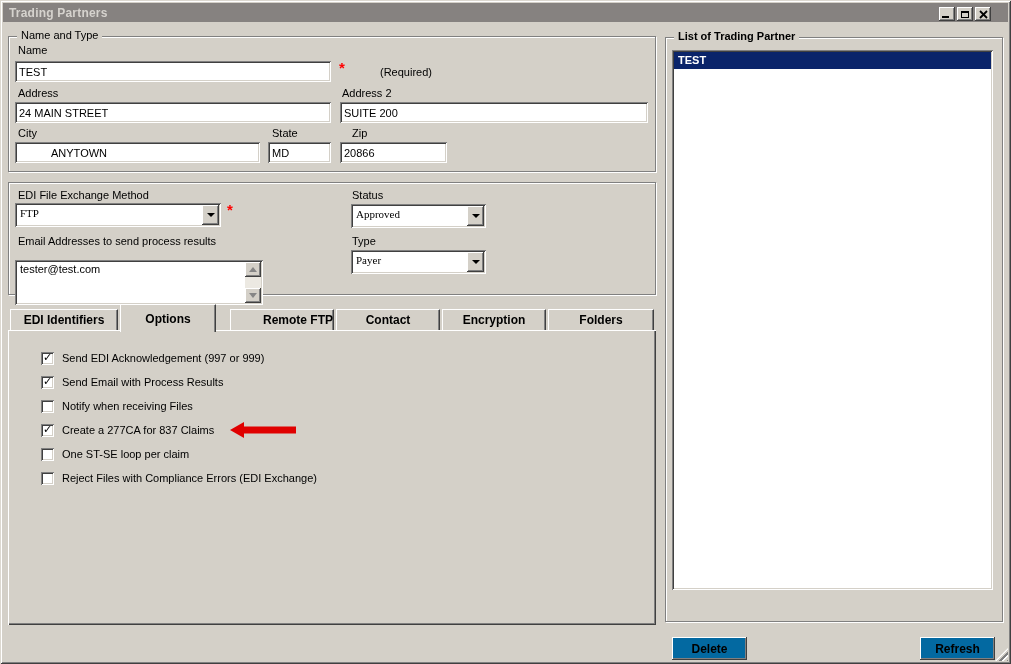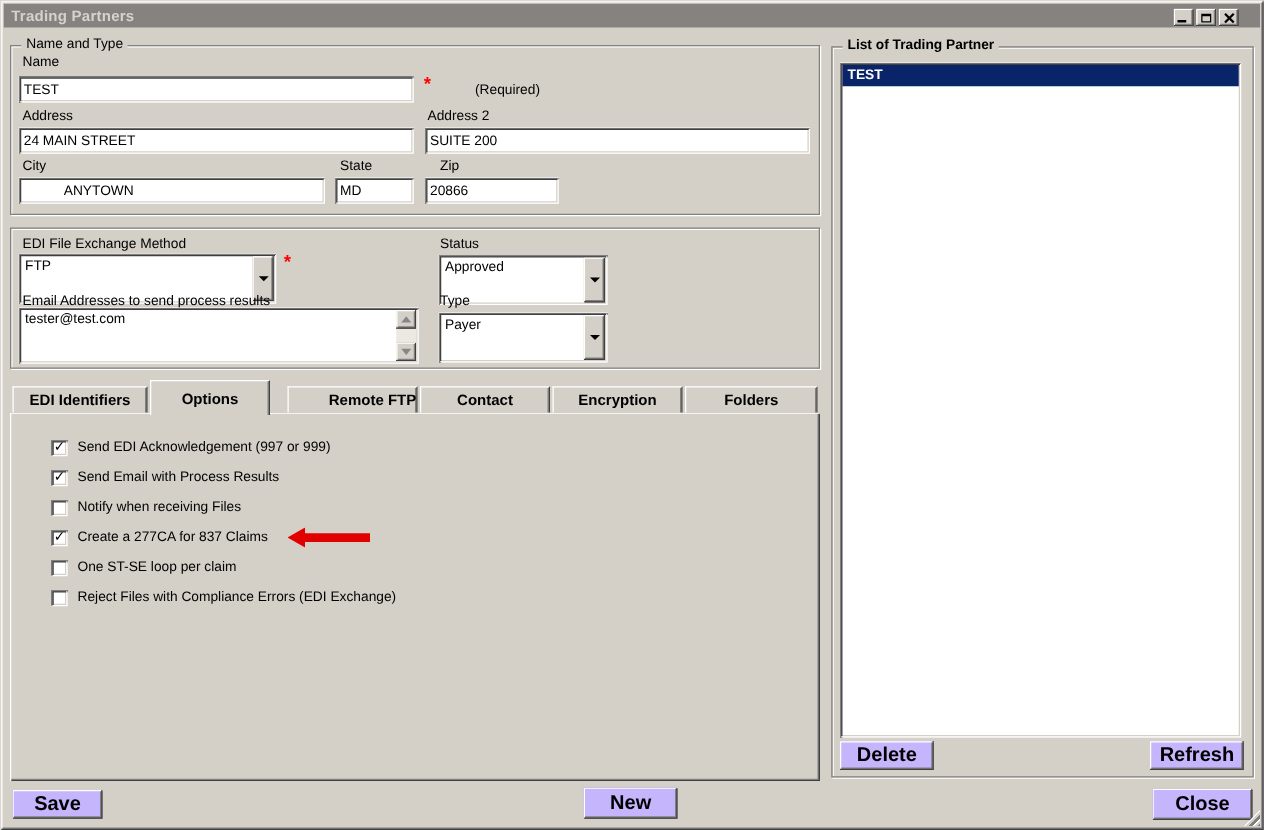--- a/index.html
+++ b/index.html
@@ -53,23 +53,23 @@
     position:absolute; border:none; outline:none; background:#fff;
     box-shadow: inset 1px 1px 0 #808080, inset -1px -1px 0 #ffffff,
                 inset 2px 2px 0 #404040, inset -2px -2px 0 #d4d0c8;
     font-family:"Liberation Sans","DejaVu Sans",sans-serif; font-size:11px;
     padding:0 0 0 4px; height:21px; color:#000;
   }
   .asterisk { position:absolute; color:var(--required-red,#f00); font-size:15px; font-weight:bold; }
   .required-note { position:absolute; font-size:11px; }
 
   
-  .combo { position:absolute; height:40px; background:#fff;
-    box-shadow: inset 1px 1px 0 #808080, inset -1px -1px 0 #ffffff,
-                inset 2px 2px 0 #404040, inset -2px -2px 0 #d4d0c8; }
+  .combo { position:absolute; height:24px; background:#fff;
+    box-shadow: inset 1px 1px 0 #808080, inset -1px -1px 0 #ffffff,
+                inset 2px 2px 0 #404040, inset -2px -2px 0 #d4d0c8; font-family: Liberation Serif, serif; }
   .combo-value { position:absolute; left:5px; top:4px; font-size:11px; }
   .combo-btn {
     position:absolute; right:2px; top:2px; bottom:2px; width:17px; background:#d4d0c8;
     box-shadow: inset -1px -1px 0 #404040, inset 1px 1px 0 #ffffff, inset -2px -2px 0 #808080;
     display:flex; align-items:center; justify-content:center;
   }
   .down-arrow { width:0; height:0; border-left:4px solid transparent; border-right:4px solid transparent; border-top:4px solid #000; }
 
   
   .emailbox { position:absolute; }
@@ -114,25 +114,25 @@
   .cb-label { margin-left:8px; font-size:11px; white-space:nowrap;text-align:right; }
   .red-arrow { margin-left:16px; display:block; }
 
   
   .listbox { position:absolute; overflow:hidden; }
   .list-item { height:17px; line-height:17px; padding-left:4px; font-size:11px; }
   .list-item.selected { background:var(--selection-bg,#0a246a); color:var(--selection-text,#fff); font-weight:bold; }
 
   
   .btn3d {
-    position:absolute; background:#c4b5fd; border:none; cursor:default;
+    position:absolute; background:#0369a1; border:none; cursor:default;
     box-shadow: inset -1px -1px 0 #404040, inset 1px 1px 0 #ffffff, inset -2px -2px 0 #808080;
     font-family:"Liberation Sans","DejaVu Sans",sans-serif;
-    font-weight:bold; font-size:16px; color:#000;
-    display:flex; align-items:center; justify-content:center;
+    font-weight:bold; font-size:12px; color:#000;
+    display:flex; align-items:center; justify-content:center;margin-top:44px;
   }
 
   .resize-grip {
     position:absolute; right:3px; bottom:3px; width:13px; height:13px;
     background:repeating-linear-gradient(135deg, #d4d0c8 0 2px, #808080 2px 4px, #ffffff 4px 5px);
     clip-path:polygon(100% 0, 100% 100%, 0 100%);
   }
 </style>
 </head>
 <body>
@@ -189,21 +189,21 @@
 
   <span class="fieldlabel" style="left:352px;top:189px">Status</span>
   <div class="combo" style="left:351px;top:204px;width:135px">
     <span class="combo-value">Approved</span>
     <div class="combo-btn">
       <div class="down-arrow"></div>
     </div>
   </div>
 
   <span class="fieldlabel" style="left:18px;top:235px">Email Addresses to send process results</span>
-  <div class="emailbox sunken" style="left:15px;top:246px;width:320px;height:45px">
+  <div class="emailbox sunken" style="left:15px;top:260px;width:248px;height:45px">
     <span class="email-text">tester@test.com</span>
     <div class="vscroll">
       <div class="scroll-btn up">
         <div class="tri-up"></div>
       </div>
       <div class="scroll-btn down">
         <div class="tri-down"></div>
       </div>
     </div>
   </div>

